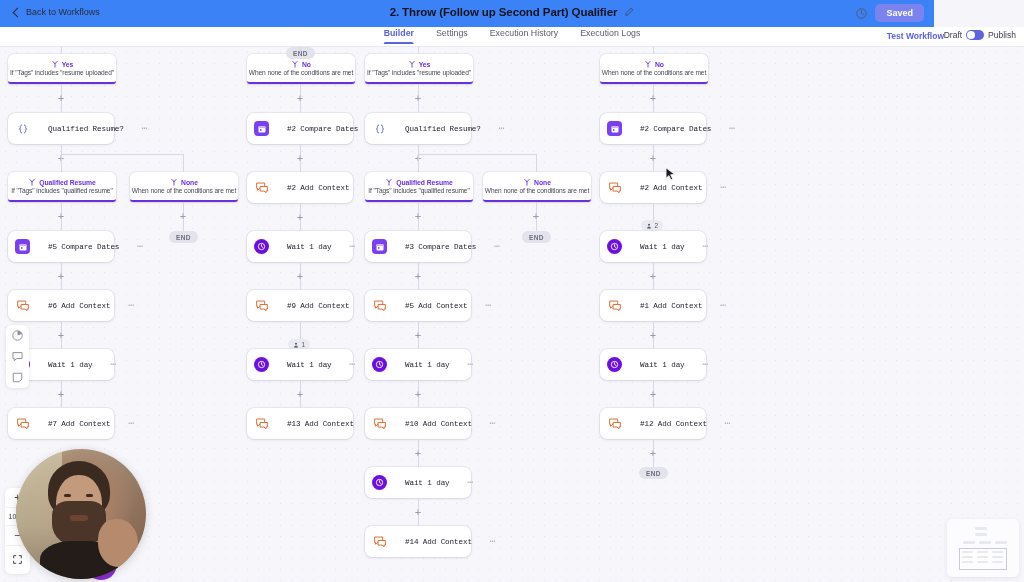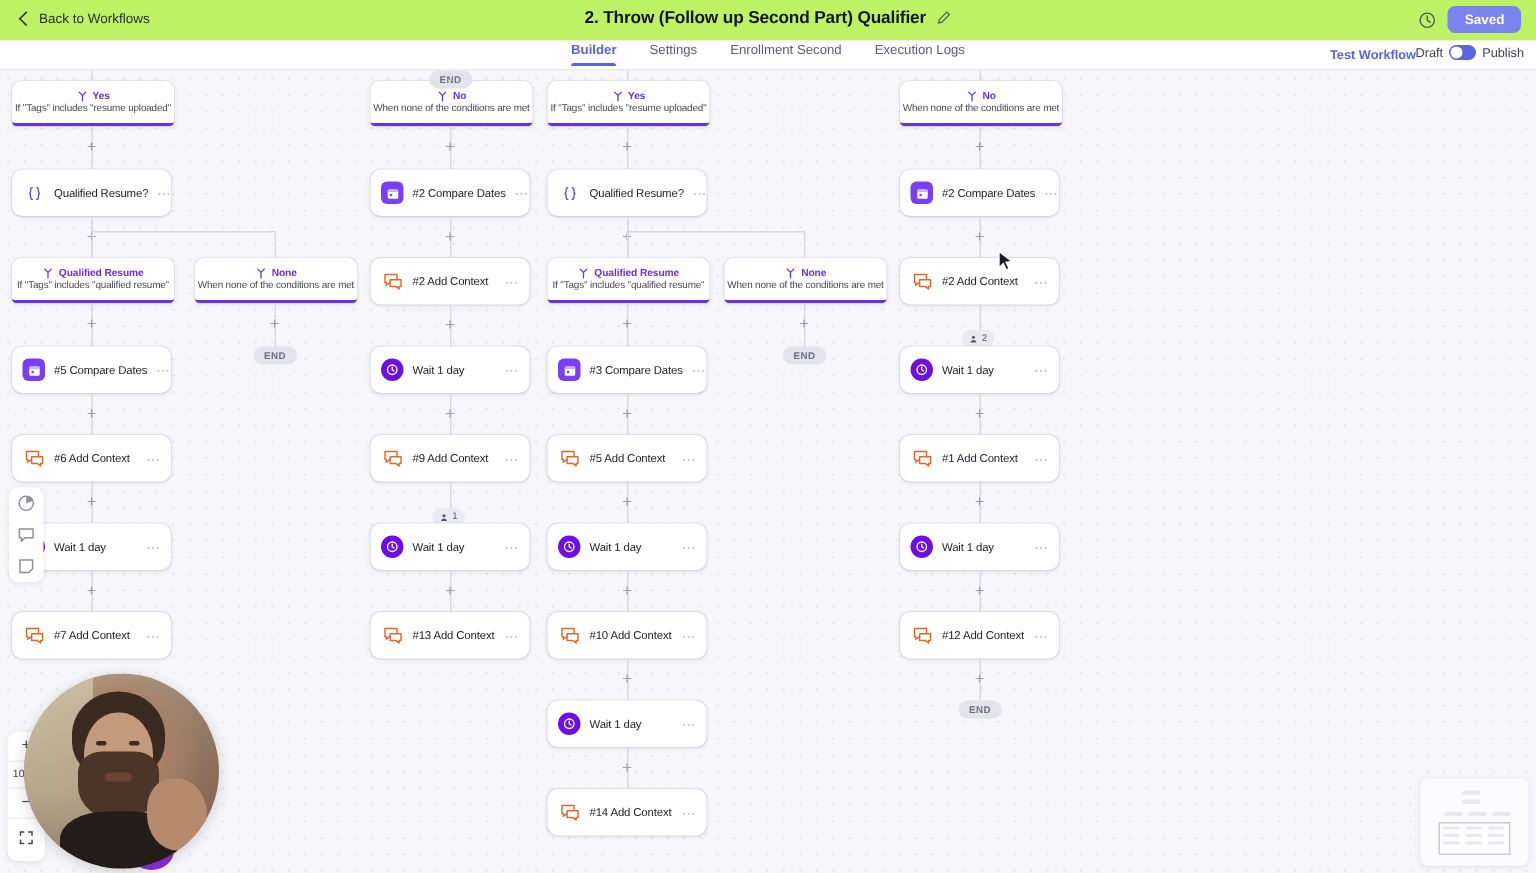--- a/index.html
+++ b/index.html
@@ -6,22 +6,22 @@
   html, body {
     width: 1024px; height: 582px;
     font-family: "Liberation Sans", sans-serif;
     background: #f6f6fa;
     overflow: hidden;
   }
   #app { position: relative; width: 1024px; height: 582px; }
 
   
   .topbar {
-    position: absolute; top: 0; left: 0; width: 1024px; height: 27px;
-    background: #bef264; z-index: 40;
+    position: absolute; top: 0; left: 0; width: 934px; height: 27px;
+    background: #3b82f6; z-index: 40;
   }
   .back-link {
     position: absolute; left: 14px; top: 7px;
     display: flex; align-items: center; gap: 5px;
     font-size: 9px; color: #2b2b38; cursor: pointer; font-weight: 400;
   }
   .chev {
     width: 7px; height: 7px; border-left: 1.3px solid #2b2b38;
     border-bottom: 1.3px solid #2b2b38; transform: rotate(45deg);
     display: inline-block; margin-bottom: 0px;
@@ -90,21 +90,21 @@
     position: absolute; width: 11px; height: 11px; color: #9a9ab0;
     font-size: 11px; line-height: 11px; text-align: center; cursor: pointer;
     user-select: none;
   }
 
   
   .node {
     position: absolute; width: 106px; height: 31px;
     background: #fff; border-radius: 7px;
     box-shadow: 0 1px 3px rgba(30,30,60,.10), 0 0 0 0.7px rgba(225,225,238,.9);
-    display: flex; align-items: center; padding: 0 7px; gap: 6px; cursor: pointer;
+    display: flex; align-items: center; padding: 0 7px; gap: 18px; cursor: pointer; font-family: Liberation Mono, monospace;
   }
   .node-ico {
     width: 15px; height: 15px; flex: 0 0 15px; border-radius: 4px;
     display: flex; align-items: center; justify-content: center;
   }
   .ico-cal { background: #7b3ff2; }
   .ico-wait { background: #6d0fe0; border-radius: 50%; }
   .ico-chat { background: transparent; }
   .ico-code { background: transparent; }
   .node-label { font-size: 7.6px; color: #22222e; white-space: nowrap; letter-spacing: -0.1px; }
@@ -257,21 +257,21 @@
       <circle cx="10" cy="10" r="7.3" fill="none" stroke="#55556b" stroke-width="1.5"></circle>
       <path d="M10 5.6V10l3 1.8" fill="none" stroke="#55556b" stroke-width="1.5" stroke-linecap="round"></path>
     </svg>
     <div class="saved-badge">Saved</div>
   </div>
 
   <div class="tabsbar">
     <div class="tabs">
       <div class="tab active">Builder</div>
       <div class="tab">Settings</div>
-      <div class="tab">Enrollment Second</div>
+      <div class="tab">Execution History</div>
       <div class="tab">Execution Logs</div>
     </div>
     <div class="test-wf">Test Workflow</div>
     <div class="pub-toggle">
       <span>Draft</span>
       <div class="switch"></div>
       <span>Publish</span>
     </div>
   </div>
 

